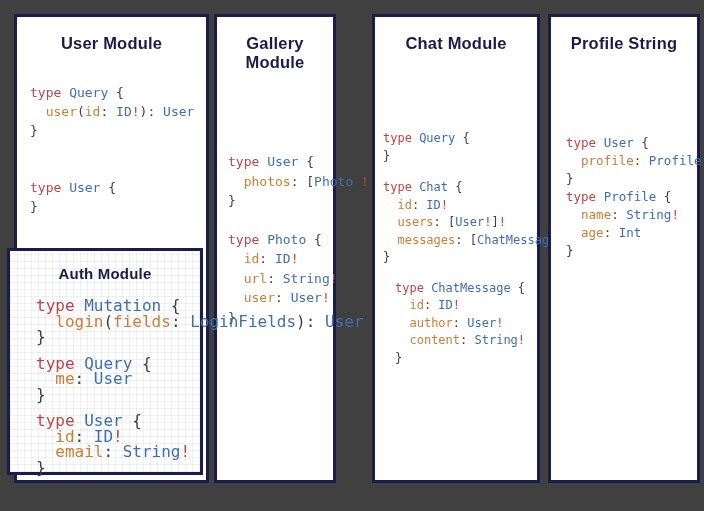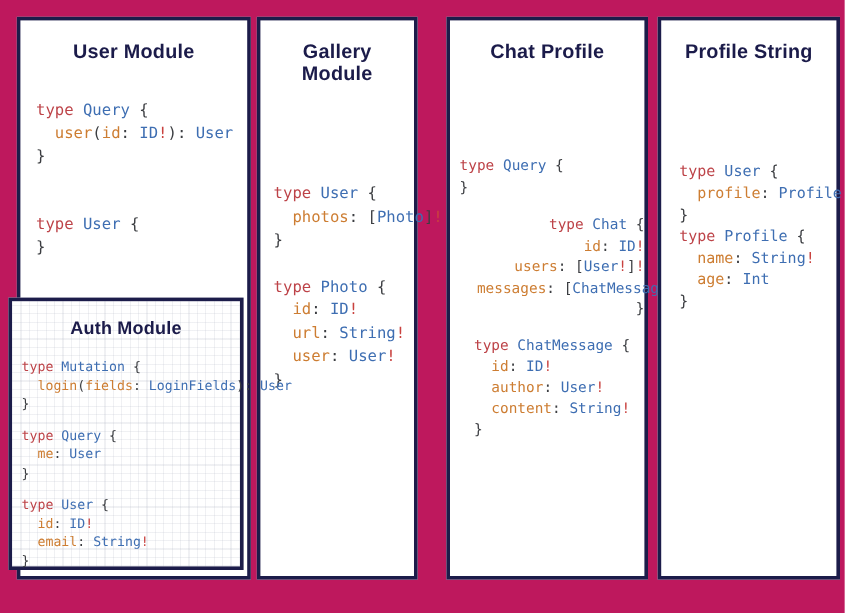--- a/index.html
+++ b/index.html
@@ -1,26 +1,26 @@
 <!DOCTYPE html>
 <html style="--border: #1c1c4a; --title: #1b1b4a; --keyword: #bd4348; --type: #3e6eb2; --field: #cd7d32; --punct: #3c3e42; --bang: #c9423f;"><head>
 <meta charset="utf-8">
 <style>
   html,body{margin:0;padding:0;background:#ffffff;}
   #stage{
-    position:relative;width:704px;height:511px;background:#be185d;overflow:hidden;
+    position:relative;width:704px;height:511px;background:#404040;overflow:hidden;
     font-family:"Liberation Sans",sans-serif;
   }
   .panel{
     position:absolute;background:#ffffff;
     border:3px solid var(--border,#1c1c4a);
     box-sizing:border-box;
   }
   .p-user   {left:14px; top:14px; width:195px; height:469px; z-index:1;}
-  .p-gallery{left:214px;top:14px; width:134px; height:469px;}
+  .p-gallery{left:214px;top:14px; width:122px; height:469px;}
   .p-chat   {left:372px;top:14px; width:168px; height:469px;}
   .p-profile{left:548px;top:14px; width:152px; height:469px;}
   .p-auth   {left:7px;  top:248px;width:196px; height:227px; z-index:2;
     background-image:
       repeating-linear-gradient(0deg, rgba(170,175,190,0.18) 0 1px, transparent 1px 7px),
       repeating-linear-gradient(90deg, rgba(170,175,190,0.18) 0 1px, transparent 1px 7px);
   }
   .panel-title{
     margin:17px 6px 0 6px;text-align:center;font-weight:700;
     font-size:16.5px;letter-spacing:.2px;color:var(--title,#1b1b4a);
@@ -34,26 +34,26 @@
   .p{color:var(--punct,#3c3e42);}
   .b{color:var(--bang,#c9423f);}
 
   .p-user .code   {font-size:13px;  line-height:19px;   padding-left:13px;}
   .p-user .b0{margin-top:30px;} .p-user .b1{margin-top:38px;}
 
   .p-gallery .code{font-size:13px;  line-height:19.5px; padding-left:11px;}
   .p-gallery .b0{margin-top:80px;} .p-gallery .b1{margin-top:19px;}
 
   .p-chat .code   {font-size:12px;  line-height:17.5px; padding-left:8px;}
-  .p-chat .b0{margin-top:77px;} .p-chat .b1{margin-top:14px;text-align:right;} .p-chat .b2{margin-top:13px;padding-left:20px;}
+  .p-chat .b0{margin-top:77px;} .p-chat .b1{margin-top:14px;} .p-chat .b2{margin-top:13px;padding-left:20px;}
 
   .p-profile .code{font-size:12.5px;line-height:18px;   padding-left:15px;}
   .p-profile .b0{margin-top:81px;} .p-profile .b1{margin-top:0;}
 
-  .p-auth .code   {font-size:11px;  line-height:15.5px; padding-left:8px;}
+  .p-auth .code   {font-size:16px;  line-height:15.5px; padding-left:26px;}
   .p-auth .b0{margin-top:16px;} .p-auth .b1{margin-top:11px;} .p-auth .b2{margin-top:11px;}
 </style>
 </head>
 <body>
 
 <div id="stage">
 
   <div class="panel p-user">
     <div class="panel-title">User Module</div>
     <div class="blocks">
@@ -64,21 +64,21 @@
 
   <div class="panel p-gallery">
     <div class="panel-title">Gallery Module</div>
     <div class="blocks">
         <pre class="code b0"><div class="line"><span class="k">type</span><span class="p"> </span><span class="t">User</span><span class="p"> {</span></div><div class="line"><span class="p">  </span><span class="f">photos</span><span class="p">: [</span><span class="t">Photo</span><span class="p">]</span><span class="b">!</span></div><div class="line"><span class="p">}</span></div></pre>
         <pre class="code b1"><div class="line"><span class="k">type</span><span class="p"> </span><span class="t">Photo</span><span class="p"> {</span></div><div class="line"><span class="p">  </span><span class="f">id</span><span class="p">: </span><span class="t">ID</span><span class="b">!</span></div><div class="line"><span class="p">  </span><span class="f">url</span><span class="p">: </span><span class="t">String</span><span class="b">!</span></div><div class="line"><span class="p">  </span><span class="f">user</span><span class="p">: </span><span class="t">User</span><span class="b">!</span></div><div class="line"><span class="p">}</span></div></pre>
       </div>
   </div>
 
   <div class="panel p-chat">
-    <div class="panel-title">Chat Profile</div>
+    <div class="panel-title">Chat Module</div>
     <div class="blocks">
         <pre class="code b0"><div class="line"><span class="k">type</span><span class="p"> </span><span class="t">Query</span><span class="p"> {</span></div><div class="line"><span class="p">}</span></div></pre>
         <pre class="code b1"><div class="line"><span class="k">type</span><span class="p"> </span><span class="t">Chat</span><span class="p"> {</span></div><div class="line"><span class="p">  </span><span class="f">id</span><span class="p">: </span><span class="t">ID</span><span class="b">!</span></div><div class="line"><span class="p">  </span><span class="f">users</span><span class="p">: [</span><span class="t">User</span><span class="b">!</span><span class="p">]</span><span class="b">!</span></div><div class="line"><span class="p">  </span><span class="f">messages</span><span class="p">: [</span><span class="t">ChatMessage</span><span class="p">]</span><span class="b">!</span></div><div class="line"><span class="p">}</span></div></pre>
         <pre class="code b2"><div class="line"><span class="k">type</span><span class="p"> </span><span class="t">ChatMessage</span><span class="p"> {</span></div><div class="line"><span class="p">  </span><span class="f">id</span><span class="p">: </span><span class="t">ID</span><span class="b">!</span></div><div class="line"><span class="p">  </span><span class="f">author</span><span class="p">: </span><span class="t">User</span><span class="b">!</span></div><div class="line"><span class="p">  </span><span class="f">content</span><span class="p">: </span><span class="t">String</span><span class="b">!</span></div><div class="line"><span class="p">}</span></div></pre>
       </div>
   </div>
 
   <div class="panel p-profile">
     <div class="panel-title">Profile String</div>
     <div class="blocks">

